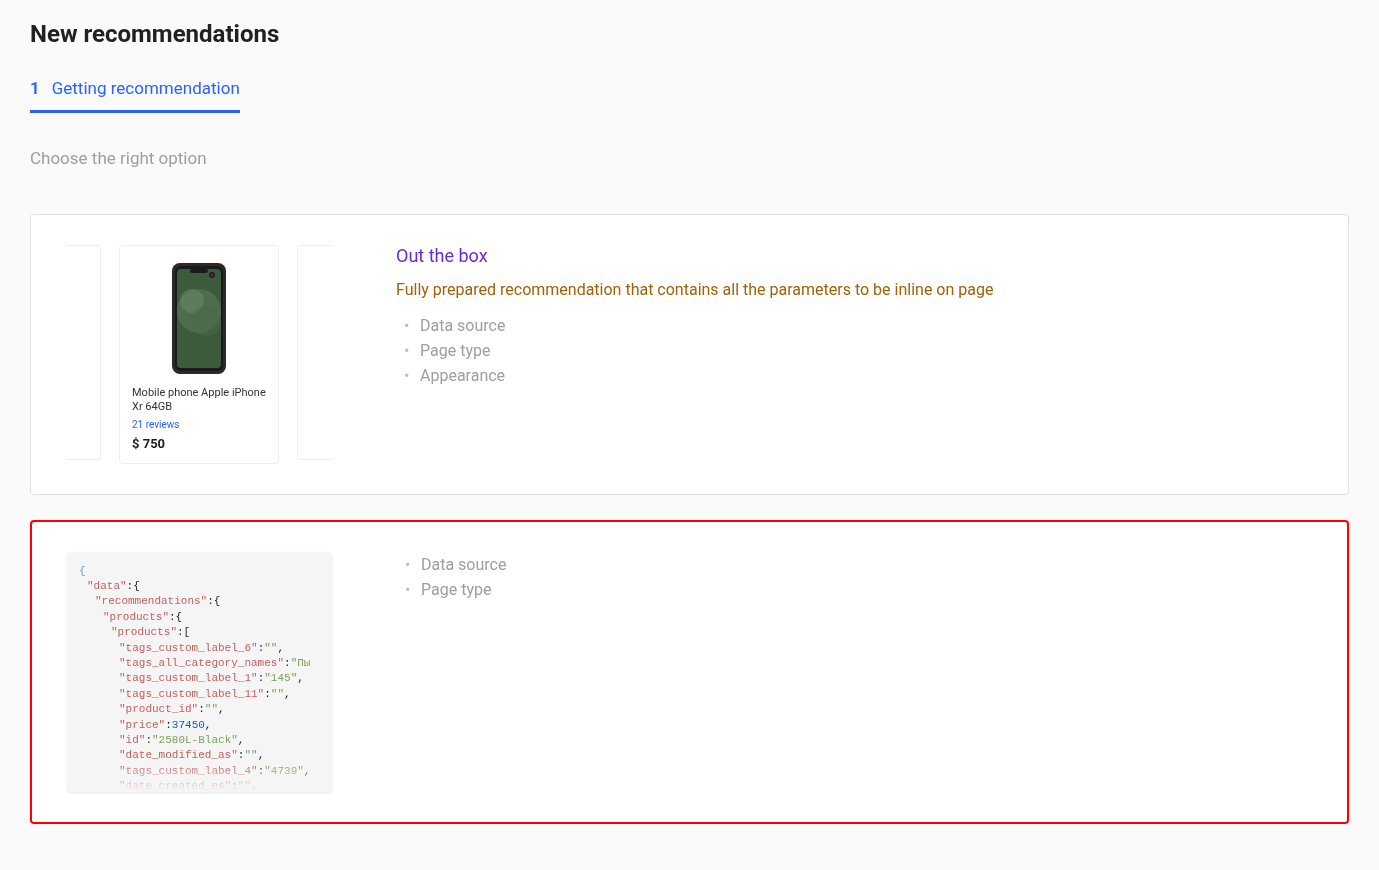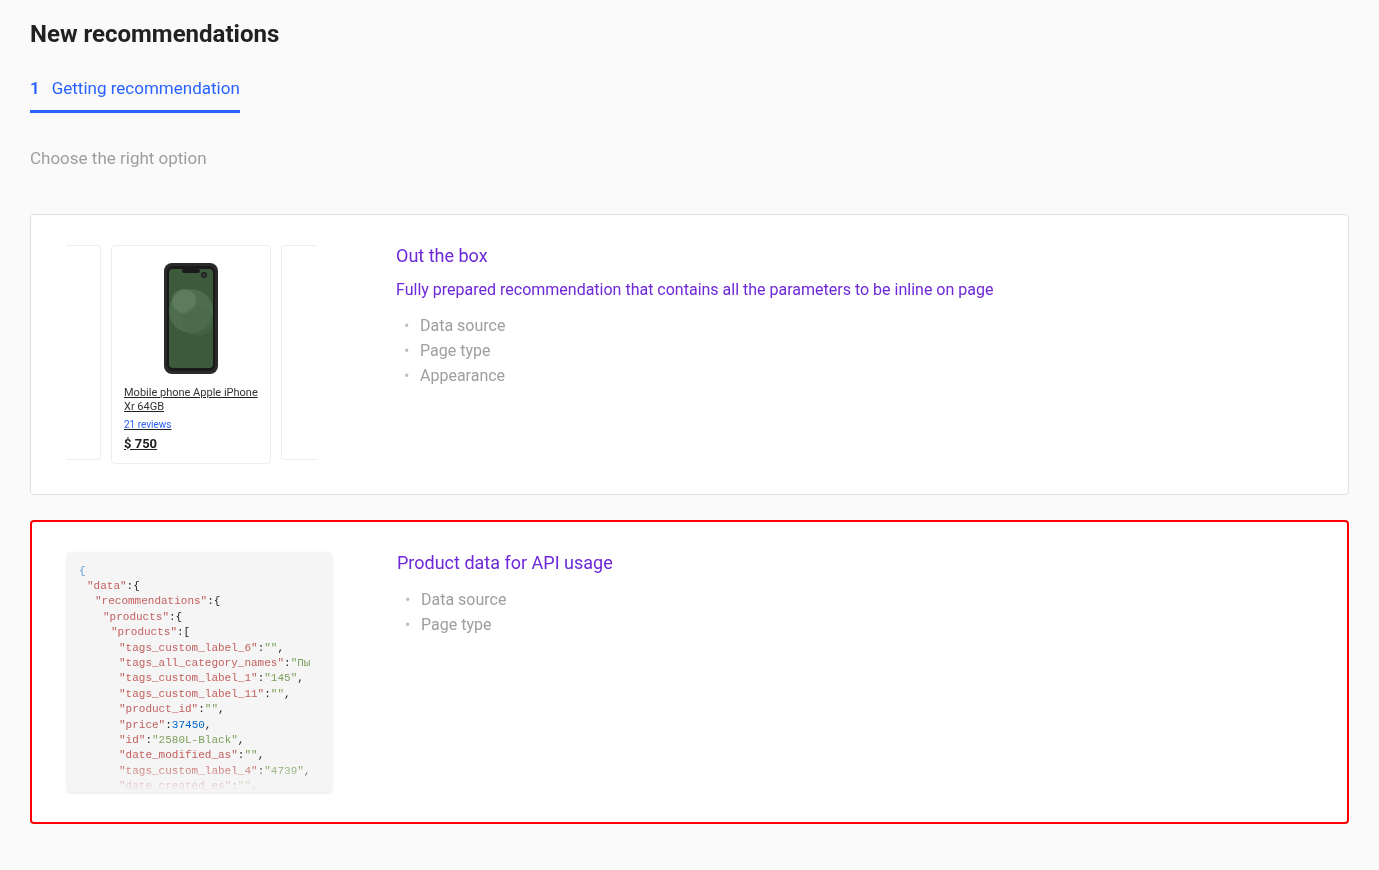--- a/index.html
+++ b/index.html
@@ -57,23 +57,22 @@
       border: 2px solid #ff0000;
     }
     .preview-area {
       width: 280px;
       flex-shrink: 0;
       display: flex;
       align-items: flex-start;
     }
     .product-preview {
       display: flex;
-      gap: 10px;
+      gap: 18px;
       align-items: flex-start;
-      text-decoration: underline;
     }
     .product-card {
       background: #fff;
       border: 1px solid #eee;
       border-radius: 4px;
       padding: 12px;
       width: 160px;
     }
     .product-card-partial {
       background: #fff;
@@ -156,21 +155,21 @@
       flex: 1;
     }
     .option-title {
       font-size: 18px;
       font-weight: 400;
       color: #6d28d9;
       margin-bottom: 14px;
     }
     .option-description {
       font-size: 16px;
-      color: #6d28d9;
+      color: #a16207;
       margin-bottom: 14px;
     }
     .option-list {
       list-style: none;
     }
     .option-list li {
       font-size: 16px;
       color: #9e9e9e;
       padding: 3px 0 3px 24px;
       position: relative;
@@ -246,19 +245,18 @@
         <div class="code-line" style="padding-left: 40px;"><span class="json-key">"tags_custom_label_11"</span><span>:</span><span class="json-string">""</span><span>,</span></div>
         <div class="code-line" style="padding-left: 40px;"><span class="json-key">"product_id"</span><span>:</span><span class="json-string">""</span><span>,</span></div>
         <div class="code-line" style="padding-left: 40px;"><span class="json-key">"price"</span><span>:</span><span class="json-number">37450</span><span>,</span></div>
         <div class="code-line" style="padding-left: 40px;"><span class="json-key">"id"</span><span>:</span><span class="json-string">"2580L-Black"</span><span>,</span></div>
         <div class="code-line" style="padding-left: 40px;"><span class="json-key">"date_modified_as"</span><span>:</span><span class="json-string">""</span><span>,</span></div>
         <div class="code-line" style="padding-left: 40px;"><span class="json-key">"tags_custom_label_4"</span><span>:</span><span class="json-string">"4739"</span><span>,</span></div>
         <div class="code-line" style="padding-left: 40px;"><span class="json-key">"date_created_es"</span><span>:</span><span class="json-string">""</span><span>,</span></div>
       </div>
   </div>
   <div class="content-area">
-    <div class="option-title">Product data for API usage</div>
     <ul class="option-list">
       <li>Data source</li>
       <li>Page type</li>
     </ul>
   </div>
 </div>
 
 </body></html>

